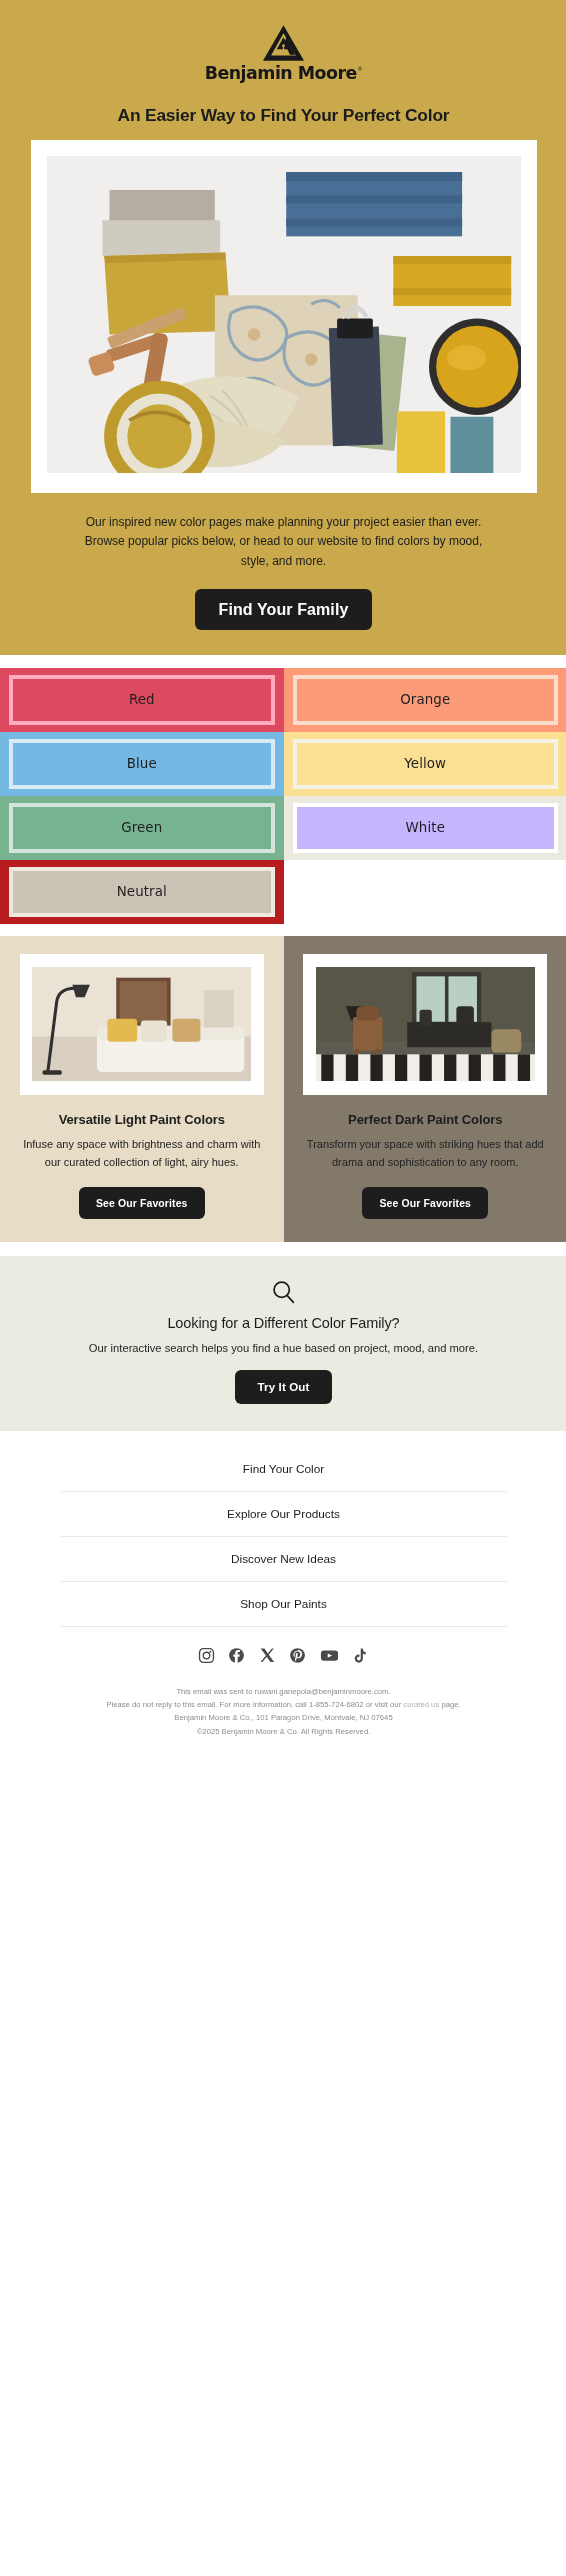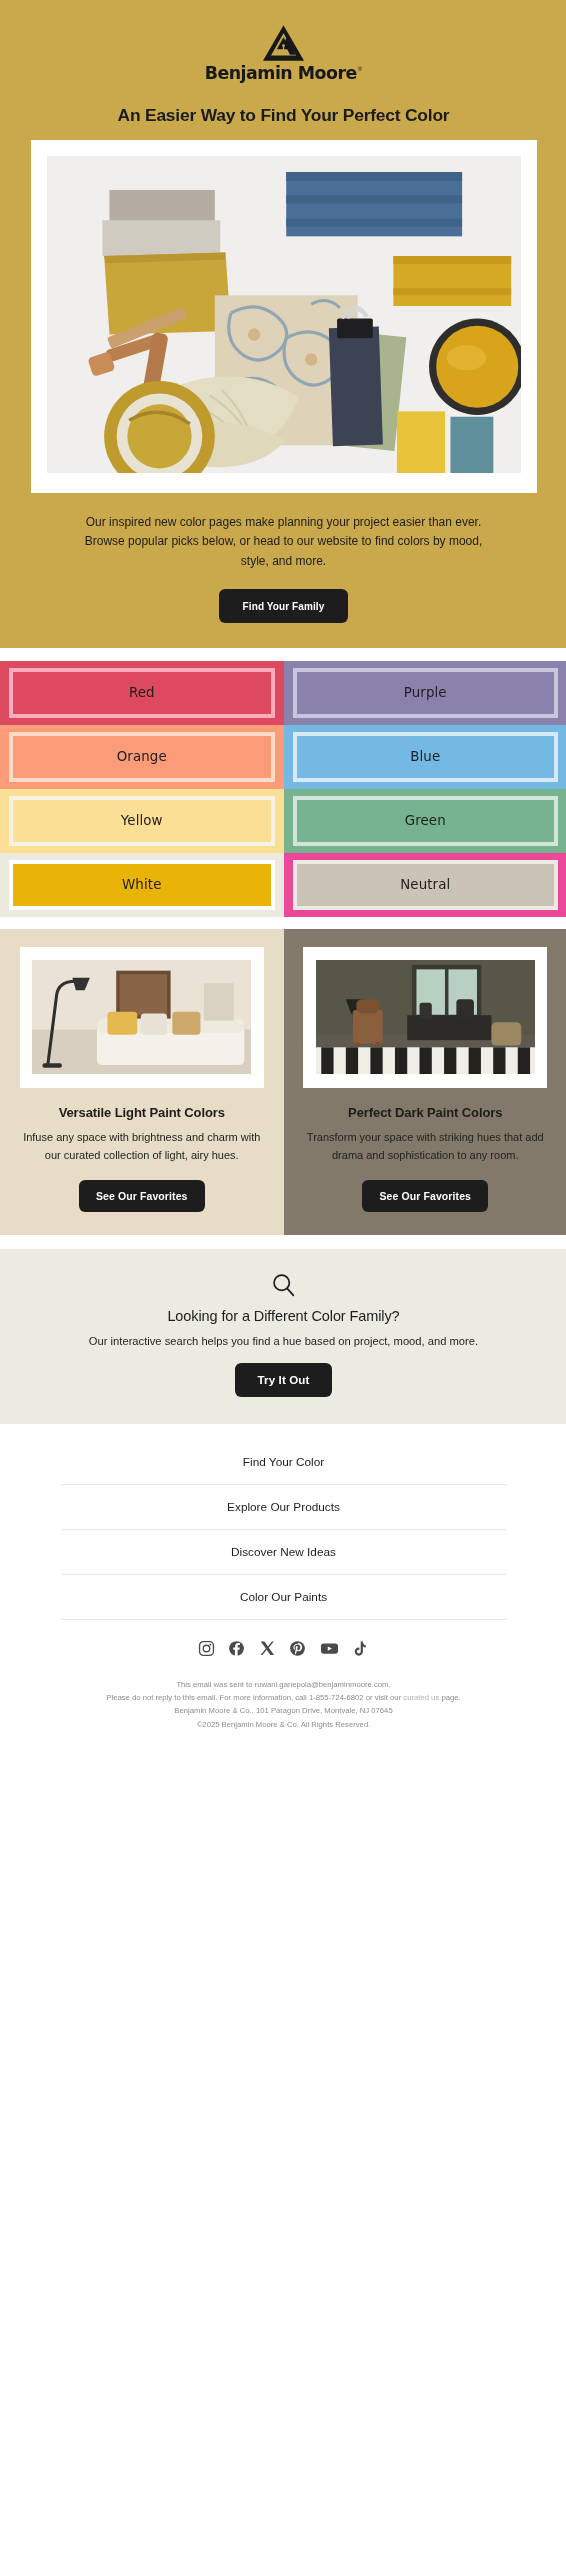--- a/index.html
+++ b/index.html
@@ -48,21 +48,21 @@
     font-size: 12px;
     line-height: 1.63;
     color: #1d1d1d;
     max-width: 428px;
     margin: 19.6px auto 0;
   }
   .btn {
     display: inline-block;
     background: #1d1d1d;
     color: #ffffff;
-    font-size: 10px;
+    font-size: 16px;
     font-weight: bold;
     letter-spacing: 0.1px;
     padding: 11.6px 24px;
     border-radius: 6.2px;
     border: none;
     margin-top: 18px;
     cursor: pointer;
     font-family: "Liberation Sans", sans-serif;
   }
 
@@ -262,25 +262,20 @@
   </div>
 
   <div class="grid-gap"></div>
   <div class="color-grid">
 
     <div class="swatch" style="background: rgb(221, 74, 95);">
       <div class="swatch-inner" style="border-color: rgb(255, 171, 189); background: rgb(221, 74, 95);">
           <span class="swatch-label">Red</span>
         </div>
     </div>
-    <div class="swatch" style="background: rgb(138, 129, 173);">
-      <div class="swatch-inner" style="border-color: rgb(200, 198, 221); background: rgb(138, 129, 173);">
-          <span class="swatch-label">Purple</span>
-        </div>
-    </div>
     <div class="swatch" style="background: rgb(251, 155, 119);">
       <div class="swatch-inner" style="border-color: rgb(251, 219, 201); background: rgb(251, 155, 119);">
           <span class="swatch-label">Orange</span>
         </div>
     </div>
     <div class="swatch" style="background: rgb(116, 185, 227);">
       <div class="swatch-inner" style="border-color: rgb(215, 234, 246); background: rgb(116, 185, 227);">
           <span class="swatch-label">Blue</span>
         </div>
     </div>
@@ -288,25 +283,25 @@
       <div class="swatch-inner" style="border-color: rgb(247, 243, 228); background: rgb(251, 223, 149);">
           <span class="swatch-label">Yellow</span>
         </div>
     </div>
     <div class="swatch" style="background: rgb(119, 179, 145);">
       <div class="swatch-inner" style="border-color: rgb(211, 229, 218); background: rgb(119, 179, 145);">
           <span class="swatch-label">Green</span>
         </div>
     </div>
     <div class="swatch" style="background: rgb(236, 234, 222);">
-      <div class="swatch-inner" style="border-color: rgb(255, 255, 255); background: #eab308;">
+      <div class="swatch-inner" style="border-color: rgb(255, 255, 255); background: #c4b5fd;">
           <span class="swatch-label">White</span>
         </div>
     </div>
-    <div class="swatch" style="background: #ec4899;">
+    <div class="swatch" style="background: #b91c1c;">
       <div class="swatch-inner" style="border-color: rgb(236, 235, 226); background: rgb(203, 195, 181);">
           <span class="swatch-label">Neutral</span>
         </div>
     </div>
   </div>
 
   <div class="grid-gap"></div>
   <div class="promo-row">
 
     <div class="promo" style="background: rgb(231, 220, 198);">
@@ -382,21 +377,21 @@
     <div class="search-title">Looking for a Different Color Family?</div>
     <div class="search-copy">Our interactive search helps you find a hue based on project, mood, and more.</div>
     <button class="btn">Try It Out</button>
   </div>
 
   <div class="footer">
     <div class="foot-nav">
       <a class="foot-link">Find Your Color</a>
       <a class="foot-link">Explore Our Products</a>
       <a class="foot-link">Discover New Ideas</a>
-      <a class="foot-link">Color Our Paints</a>
+      <a class="foot-link">Shop Our Paints</a>
     </div>
 
     <div class="social-row">
       <svg width="17" height="17" viewBox="0 0 24 24">
         <rect x="2.2" y="2.2" width="19.6" height="19.6" rx="5.4" fill="none" stroke="#4a4a4a" stroke-width="1.9"></rect>
         <circle cx="12" cy="12" r="4.6" fill="none" stroke="#4a4a4a" stroke-width="1.9"></circle>
         <circle cx="17.4" cy="6.6" r="1.3" fill="#4a4a4a"></circle>
       </svg>
       <svg width="17" height="17" viewBox="0 0 24 24">
         <circle cx="12" cy="12" r="10.4" fill="#4a4a4a"></circle>

